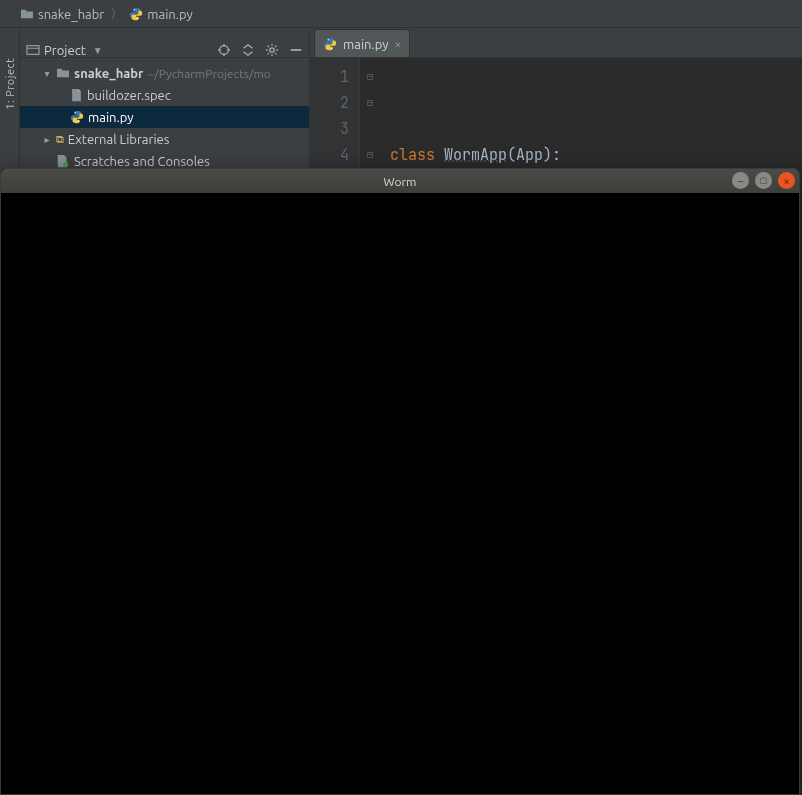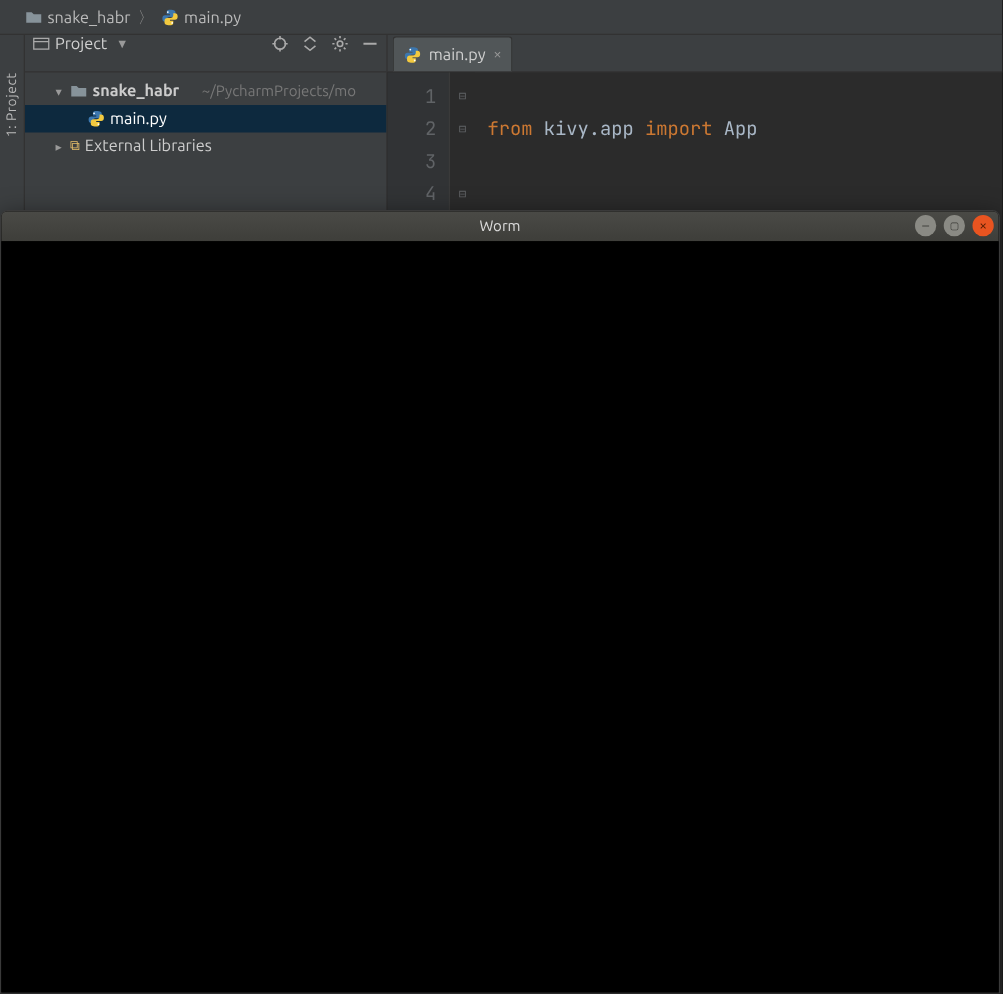--- a/index.html
+++ b/index.html
@@ -59,21 +59,21 @@
   background: #3c3f41;
   border-right: 1px solid #323232;
   display: flex;
   flex-direction: column;
 }
 .project-header {
   height: 30px;
   background: #3c3f41;
   border-bottom: 1px solid #323232;
   display: flex;
-  align-items: flex-start;
+  align-items: flex-end;
   padding: 0 6px;
   justify-content: space-between;
 }
 .project-header-left {
   display: flex;
   align-items: center;
   gap: 4px;
 }
 .project-header-left .title { color: #d0d0d0; }
 .dropdown-arrow { color: #999; font-size: 10px; margin-left: 3px; }
@@ -94,21 +94,21 @@
   padding-left: 6px;
   gap: 4px;
   cursor: pointer;
 }
 .tree-row.selected { background: #0d293e; color: #ffffff; }
 .tree-row .arrow { width: 10px; color: #999; font-size: 10px; display: inline-block; text-align: center; }
 .tree-row .arrow.down::before { content: "▾"; }
 .tree-row .arrow.right::before { content: "▸"; }
 .tree-row .name { color: #cccccc; }
 .tree-row.selected .name { color: #ffffff; }
-.tree-row .hint { color: #787878; margin-left: 14px; font-size: 12px; white-space: nowrap; overflow: hidden; }
+.tree-row .hint { color: #787878; margin-left: 0; font-size: 12px; white-space: nowrap; overflow: hidden; }
 .indent-1 { padding-left: 22px; }
 .indent-2 { padding-left: 50px; }
 .file-icon-svg { width: 13px; height: 14px; }
 .lib-icon { color: #e8bf6a; font-size: 11px; }
 .scratch-icon { width: 14px; height: 14px; }
 
 
 .editor-area {
   flex: 1;
   background: #2b2b2b;
@@ -283,35 +283,50 @@
 
     <div class="tree">
       <div class="tree-row indent-1">
         <span class="arrow down"></span>
         <svg class="folder-icon-svg" viewBox="0 0 16 14">
             <path fill="#87939a" d="M1 2h5l2 2h7v8H1z"></path>
           </svg>
         <span class="name" style="font-weight:bold">snake_habr</span>
         <span class="hint">~/PycharmProjects/mo</span>
       </div>
+      <div class="tree-row indent-2">
+        <svg class="file-icon-svg" viewBox="0 0 14 16">
+            <path fill="#87939a" d="M2 1h7l3 3v11H2z"></path>
+            <path fill="#b0b8be" d="M9 1v3h3z"></path>
+          </svg>
+        <span class="name">buildozer.spec</span>
+      </div>
       <div class="tree-row indent-2 selected">
         <span class="py-icon">
           <svg viewBox="0 0 16 16">
               <path fill="#3c77af" d="M8 1c-3 0-3 1.5-3 2.5V5h3v1H3.5C2 6 1 7 1 9s1 3 2.5 3H5v-2c0-1.5 1-2.5 2.5-2.5h3C12 7.5 13 6.5 13 5V3.5C13 2 12 1 8 1z"></path>
               <circle cx="6" cy="3" r="0.8" fill="#fff"></circle>
               <path fill="#f2c93f" d="M8 15c3 0 3-1.5 3-2.5V11H8v-1h4.5C14 10 15 9 15 7s-1-3-2.5-3H11v2c0 1.5-1 2.5-2.5 2.5h-3C4 8.5 3 9.5 3 11v1.5C3 14 4 15 8 15z"></path>
               <circle cx="10" cy="13" r="0.8" fill="#fff"></circle>
             </svg>
         </span>
         <span class="name">main.py</span>
       </div>
       <div class="tree-row indent-1">
         <span class="arrow right"></span>
         <span class="lib-icon">⧉</span>
         <span class="name">External Libraries</span>
+      </div>
+      <div class="tree-row indent-1">
+        <span style="width:10px"></span>
+        <svg class="scratch-icon" viewBox="0 0 16 16">
+            <path fill="#87939a" d="M2 1h7l3 3v11H2z"></path>
+            <circle cx="11" cy="12" r="3" fill="#499c54"></circle>
+          </svg>
+        <span class="name">Scratches and Consoles</span>
       </div>
     </div>
   </div>
 
   <div class="editor-area">
     <div class="editor-tabs">
       <div class="editor-tab">
         <span class="py-icon">
           <svg viewBox="0 0 16 16">
               <path fill="#3c77af" d="M8 1c-3 0-3 1.5-3 2.5V5h3v1H3.5C2 6 1 7 1 9s1 3 2.5 3H5v-2c0-1.5 1-2.5 2.5-2.5h3C12 7.5 13 6.5 13 5V3.5C13 2 12 1 8 1z"></path>
@@ -331,21 +346,20 @@
         <div>3</div>
         <div>4</div>
       </div>
       <div class="fold-col">
         <div class="fold-mark"></div>
         <div class="fold-mark"></div>
         <div></div>
         <div class="fold-mark"></div>
       </div>
       <div class="code">
-<div class="line"><span class="kw">from</span> <span class="id">kivy.app</span> <span class="kw">import</span> <span class="id">App</span></div>
 <div class="line"></div>
 <div class="line"><span class="kw">class</span> <span class="cls">WormApp</span><span class="id">(App):</span></div>
       </div>
     </div>
   </div>
 </div>
 
 <div class="worm-window">
   <div class="worm-titlebar">
     <span>Worm</span>

